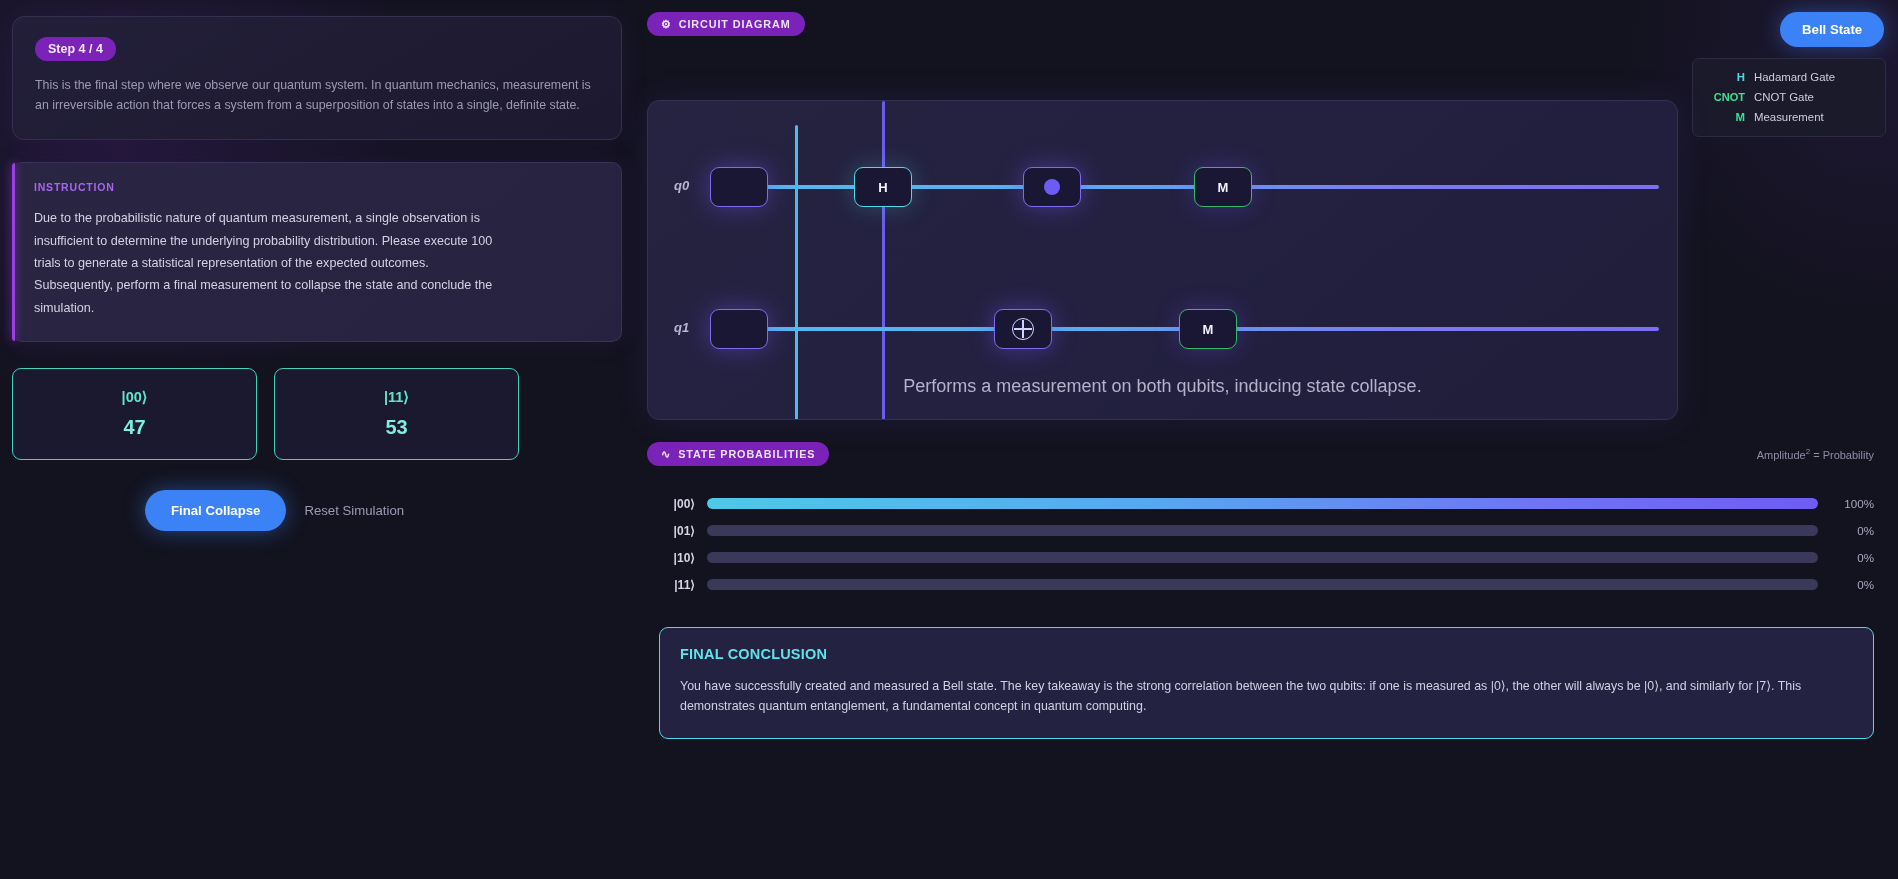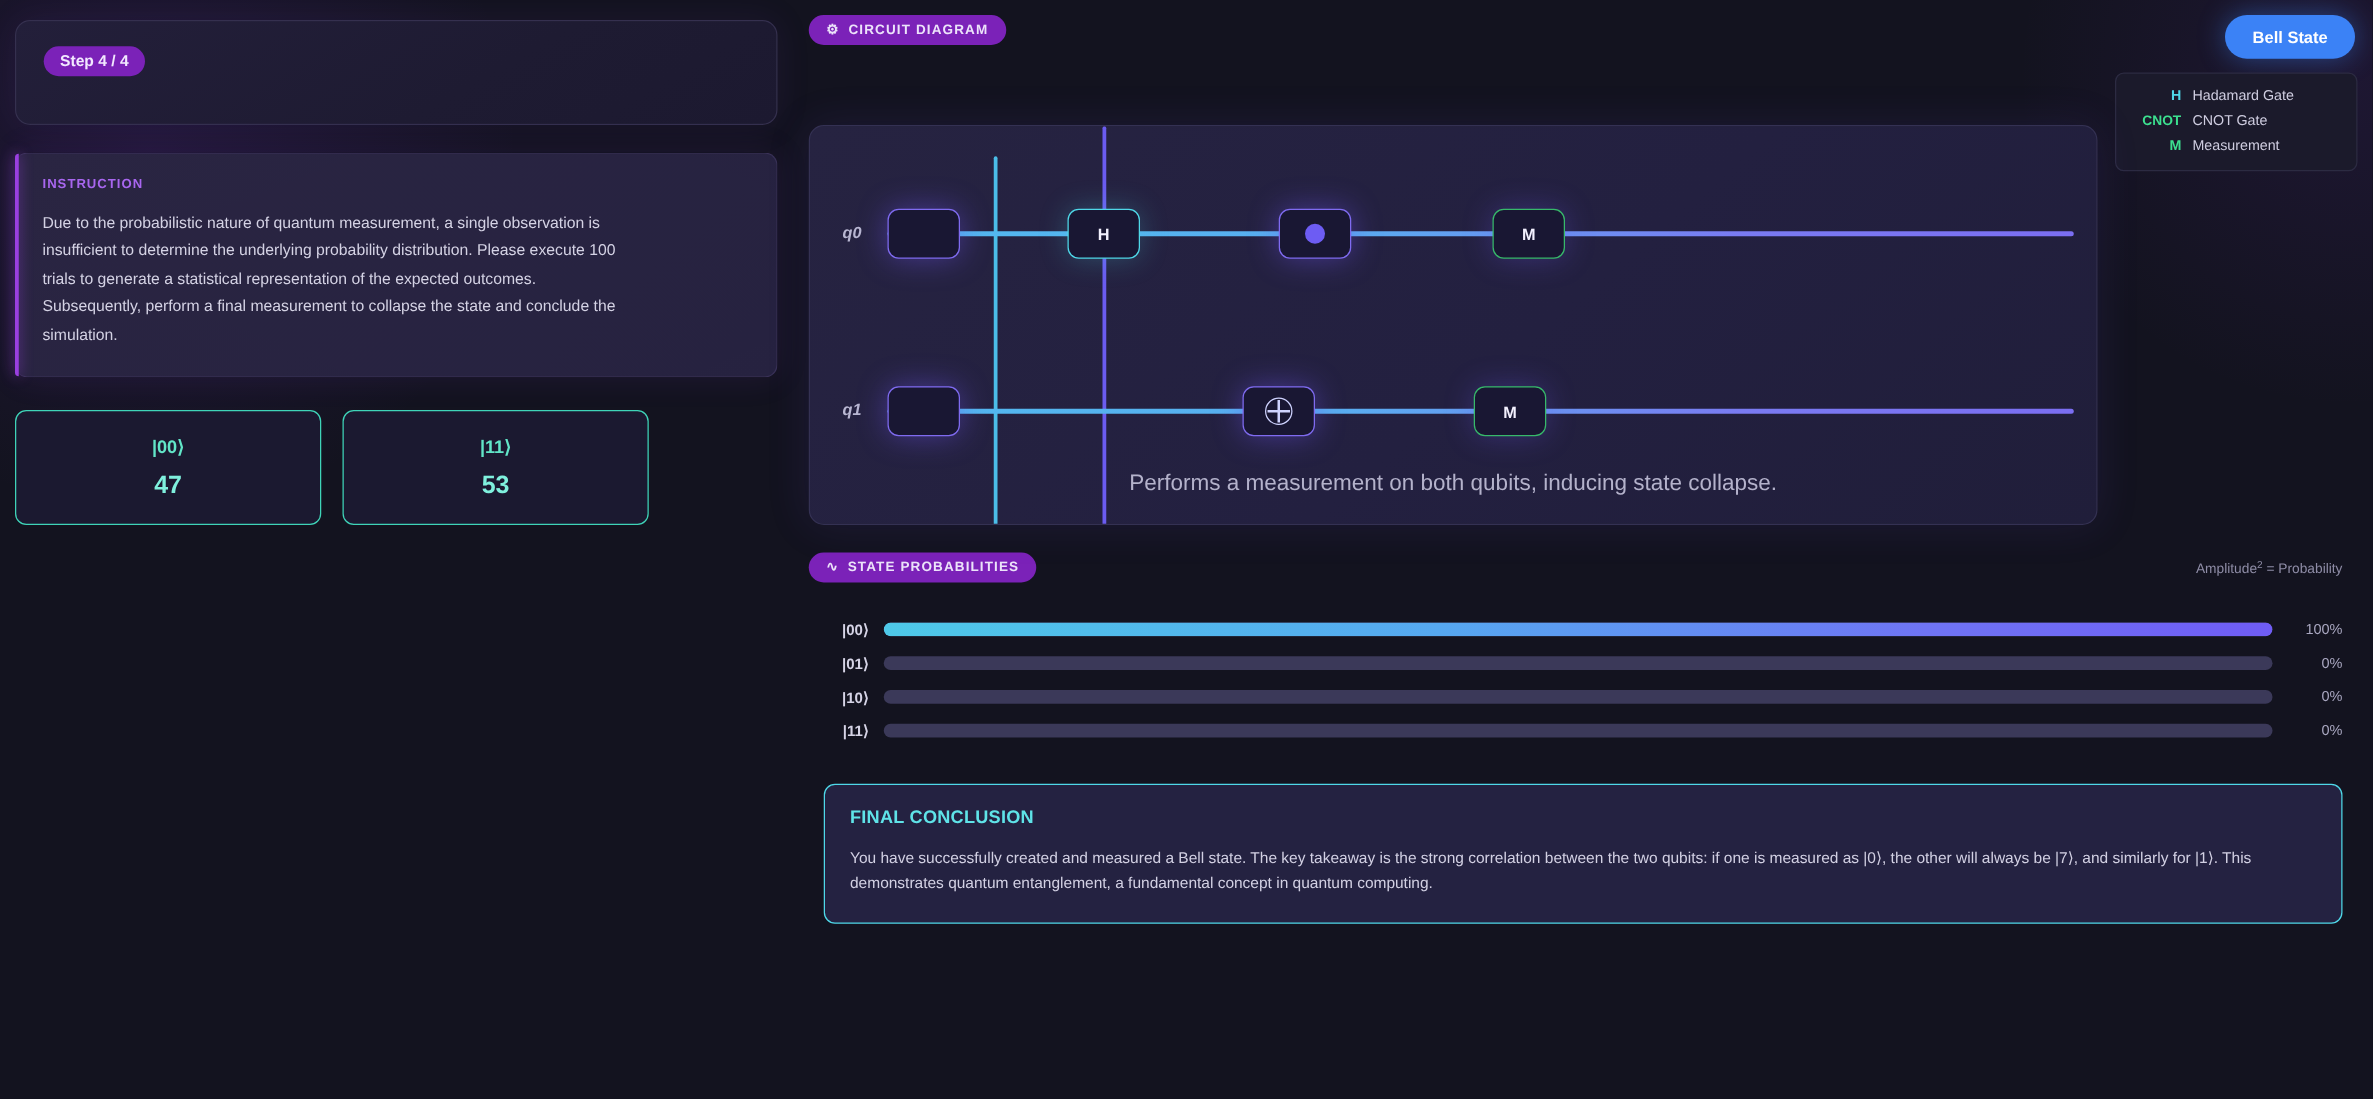--- a/index.html
+++ b/index.html
@@ -257,38 +257,43 @@
 </style>
 </head>
 <body>
 
 <div class="app">
 
   <div class="left">
 
     <div class="step-card">
       <div class="step-badge">Step 4 / 4</div>
+      <div class="step-desc">This is the final step where we observe our quantum system. In quantum mechanics, measurement is an irreversible action that forces a system from a superposition of states into a single, definite state.</div>
     </div>
 
     <div class="instruction-card">
       <div class="instruction-label">INSTRUCTION</div>
       <div class="instruction-text">Due to the probabilistic nature of quantum measurement, a single observation is insufficient to determine the underlying probability distribution. Please execute 100 trials to generate a statistical representation of the expected outcomes. Subsequently, perform a final measurement to collapse the state and conclude the simulation.</div>
     </div>
 
     <div class="counts">
       <div class="count-card">
         <div class="count-label">|00⟩</div>
         <div class="count-value">47</div>
       </div>
       <div class="count-card">
         <div class="count-label">|11⟩</div>
         <div class="count-value">53</div>
       </div>
     </div>
 
+    <div class="actions">
+      <button class="btn-primary">Final Collapse</button>
+      <button class="btn-ghost">Reset Simulation</button>
+    </div>
   </div>
 
   <div class="right">
 
     <div class="row-top">
       <div class="chip">
         <span class="chip-icon">⚙</span>
         <span>CIRCUIT DIAGRAM</span>
       </div>
       <div class="mode-tabs">
@@ -375,16 +380,16 @@
         <div class="prob-track">
           <div class="prob-fill" style="width: 0%;"></div>
         </div>
         <span class="prob-pct">0%</span>
       </div>
     </div>
 
 
     <div class="conclusion">
       <div class="conclusion-title">FINAL CONCLUSION</div>
-      <div class="conclusion-text">You have successfully created and measured a Bell state. The key takeaway is the strong correlation between the two qubits: if one is measured as |0⟩, the other will always be |7⟩, and similarly for |1⟩. This demonstrates quantum entanglement, a fundamental concept in quantum computing.</div>
+      <div class="conclusion-text">You have successfully created and measured a Bell state. The key takeaway is the strong correlation between the two qubits: if one is measured as |0⟩, the other will always be |0⟩, and similarly for |7⟩. This demonstrates quantum entanglement, a fundamental concept in quantum computing.</div>
     </div>
   </div>
 </div>
 
 </body></html>

